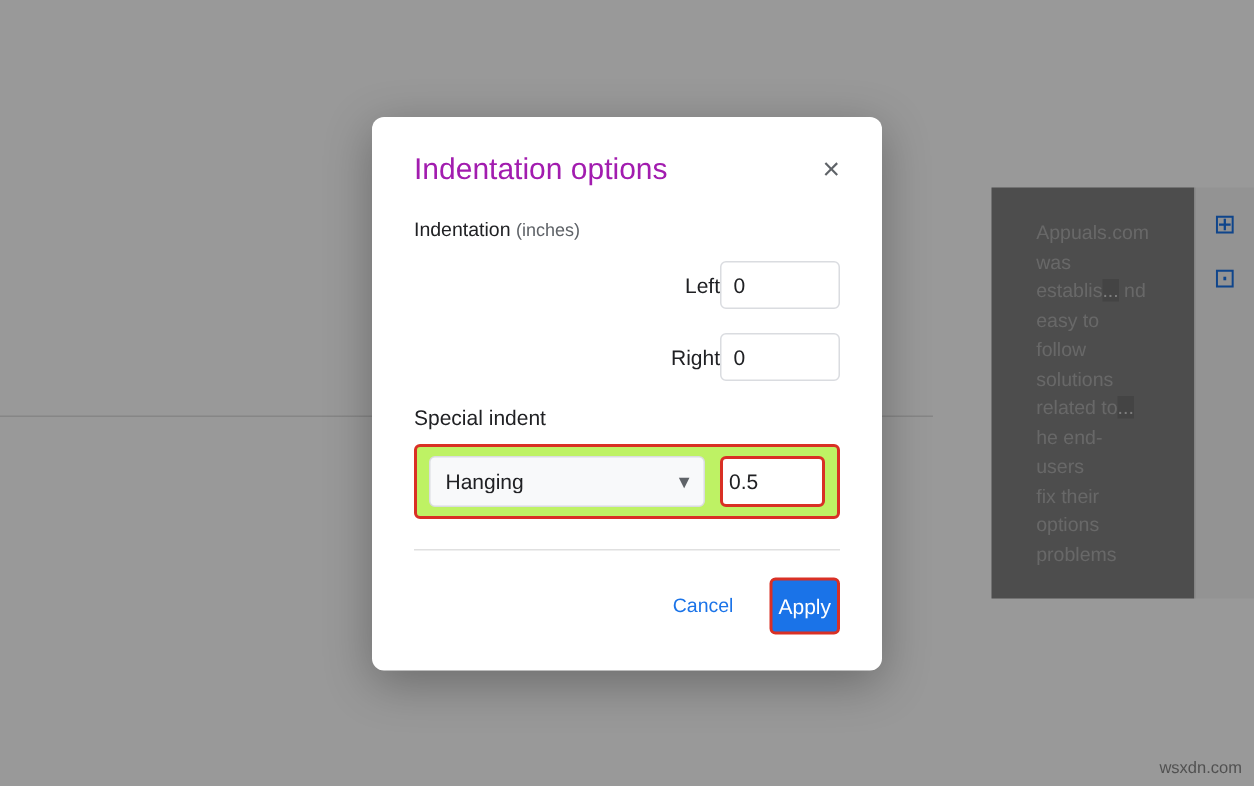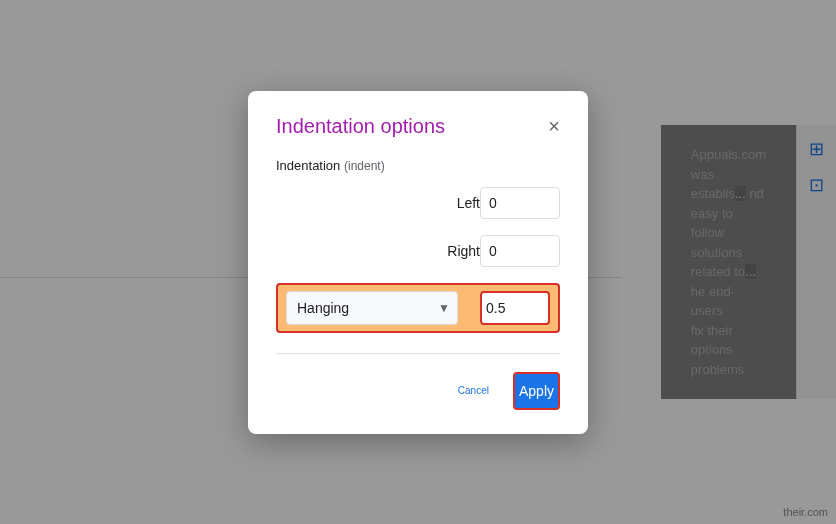--- a/index.html
+++ b/index.html
@@ -168,25 +168,25 @@
 
     .special-indent-label {
       font-size: 14px;
       color: #202124;
       margin-bottom: 10px;
       font-weight: 500;
     }
 
     .special-indent-row {
       display: flex;
-      gap: 22px;
+      gap: 10px;
       border: 2px solid #d93025;
       border-radius: 4px;
       padding: 6px 8px;
-      background: #fdba74;
+      background: #bef264;
     }
 
     .select-wrapper {
       position: relative;
       flex: 1;
     }
 
     .indent-select {
       width: 100%;
       height: 34px;
@@ -233,21 +233,21 @@
     .dialog-footer {
       display: flex;
       justify-content: flex-end;
       gap: 8px;
     }
 
     .btn-cancel {
       background: none;
       border: none;
       color: #1a73e8;
-      font-size: 10px;
+      font-size: 13px;
       font-weight: 500;
       padding: 8px 16px;
       cursor: pointer;
       border-radius: 4px;
       height: 38px;
     }
 
     .btn-apply {
       background: #1a73e8;
       border: 2px solid #d93025;
@@ -295,34 +295,35 @@
 <div class="overlay">
   <div class="dialog">
 
     <div class="dialog-header">
       <span class="dialog-title">Indentation options</span>
       <button class="close-btn">×</button>
     </div>
 
     <div class="section-label">
       <span>Indentation</span>
-      <span class="unit">(indent)</span>
+      <span class="unit">(inches)</span>
     </div>
 
     <div class="field-row">
       <label class="field-label">Left</label>
       <input class="field-input" type="text" value="0" style="">
     </div>
 
     <div class="field-row">
       <label class="field-label">Right</label>
       <input class="field-input" type="text" value="0" style="">
     </div>
 
     <div class="special-indent-section">
+      <div class="special-indent-label">Special indent</div>
       <div class="special-indent-row">
         <div class="select-wrapper">
           <select class="indent-select">
             <option>None</option>
             <option>First line</option>
             <option selected="">Hanging</option>
           </select>
           <span class="select-arrow">▼</span>
         </div>
         <input class="indent-value-input" type="text" value="0.5" style="">
@@ -332,13 +333,13 @@
     <hr class="divider">
 
     <div class="dialog-footer">
       <button class="btn-cancel">Cancel</button>
       <button class="btn-apply">Apply</button>
     </div>
 
   </div>
 </div>
 
-<div class="watermark">their.com</div>
+<div class="watermark">wsxdn.com</div>
 
 </body></html>

